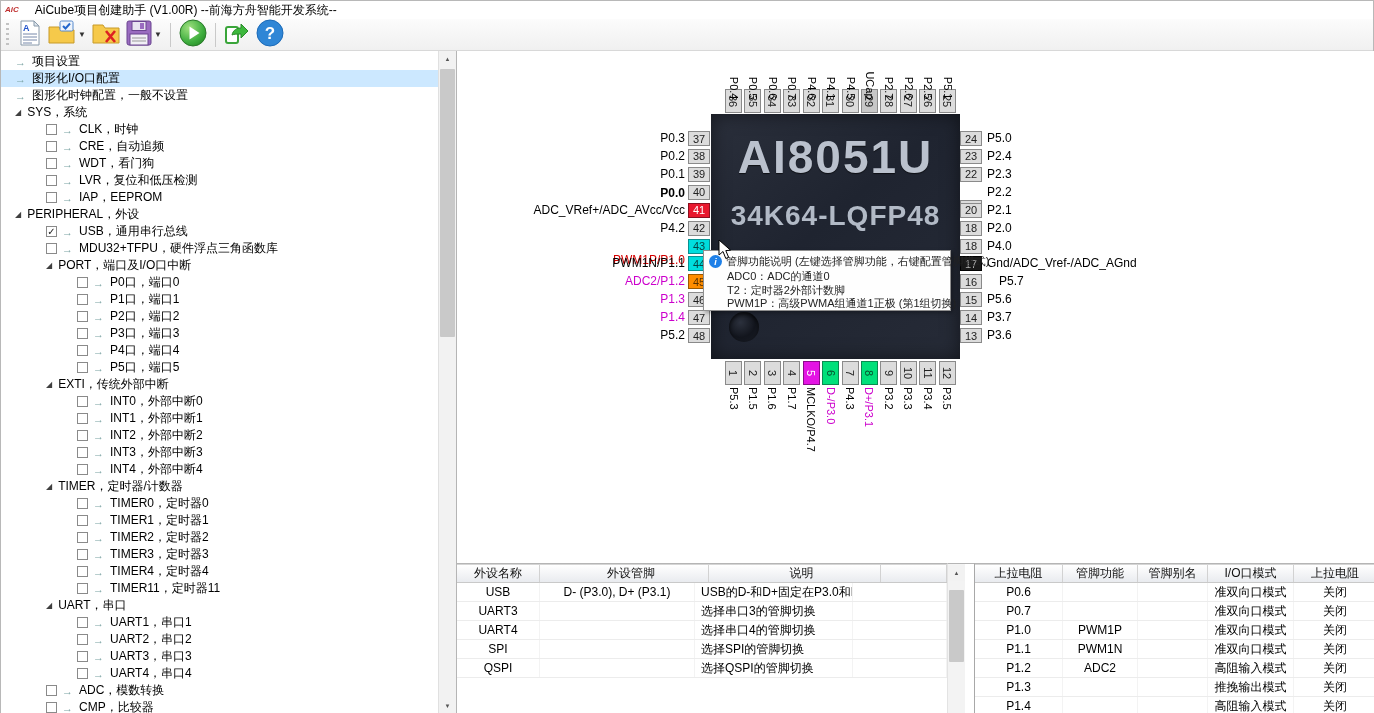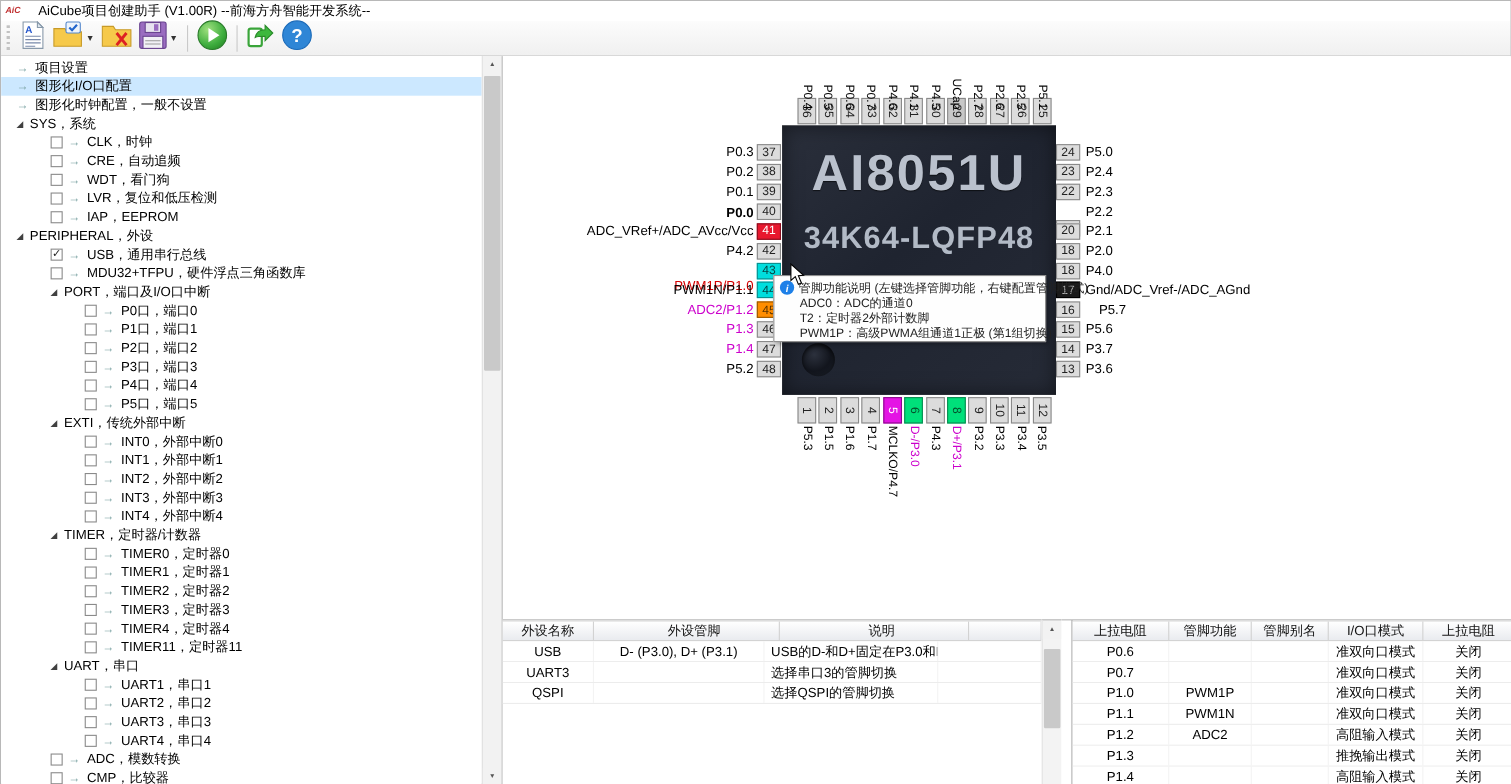--- a/index.html
+++ b/index.html
@@ -508,20 +508,32 @@
             <div class="c leftal">USB的D-和D+固定在P3.0和P...</div>
             <div class="c"></div>
           </div>
           <div class="r" style="grid-template-columns: 83px 155px 158px 1fr;">
             <div class="c">UART3</div>
             <div class="c"></div>
             <div class="c leftal">选择串口3的管脚切换</div>
             <div class="c"></div>
           </div>
           <div class="r" style="grid-template-columns: 83px 155px 158px 1fr;">
+            <div class="c">UART4</div>
+            <div class="c"></div>
+            <div class="c leftal">选择串口4的管脚切换</div>
+            <div class="c"></div>
+          </div>
+          <div class="r" style="grid-template-columns: 83px 155px 158px 1fr;">
+            <div class="c">SPI</div>
+            <div class="c"></div>
+            <div class="c leftal">选择SPI的管脚切换</div>
+            <div class="c"></div>
+          </div>
+          <div class="r" style="grid-template-columns: 83px 155px 158px 1fr;">
             <div class="c">QSPI</div>
             <div class="c"></div>
             <div class="c leftal">选择QSPI的管脚切换</div>
             <div class="c"></div>
           </div>
         </div>
       </div>
     <div id="lefttable-scroll">
       <div class="sbtn" style="top:1px">▲</div>
       <div class="sthumb" style="top:26px;height:72px"></div>

